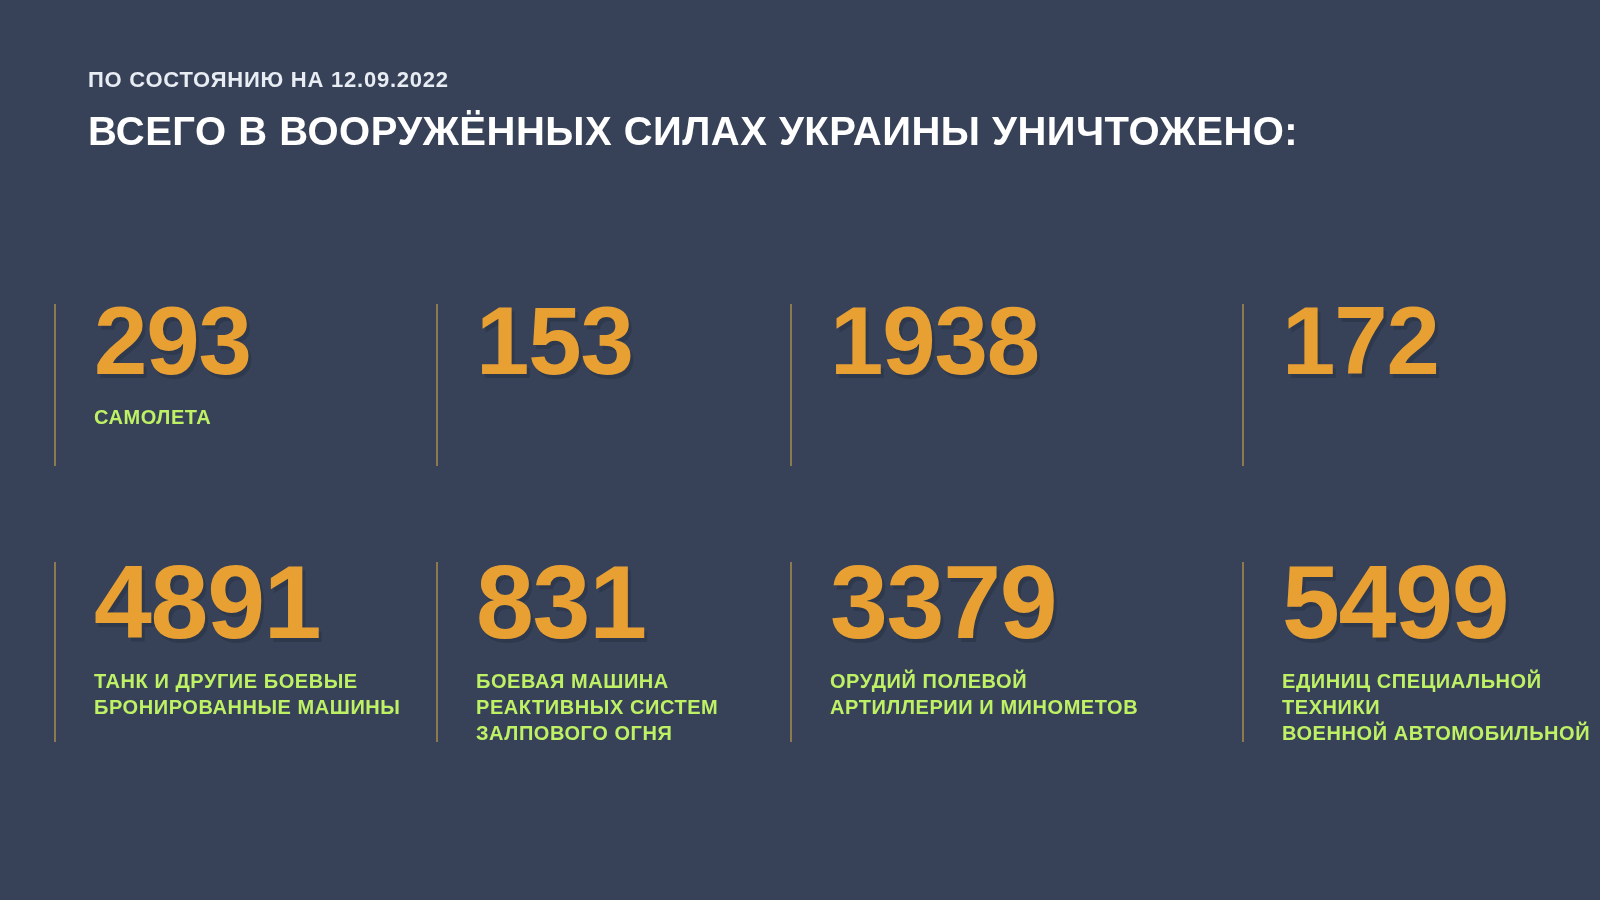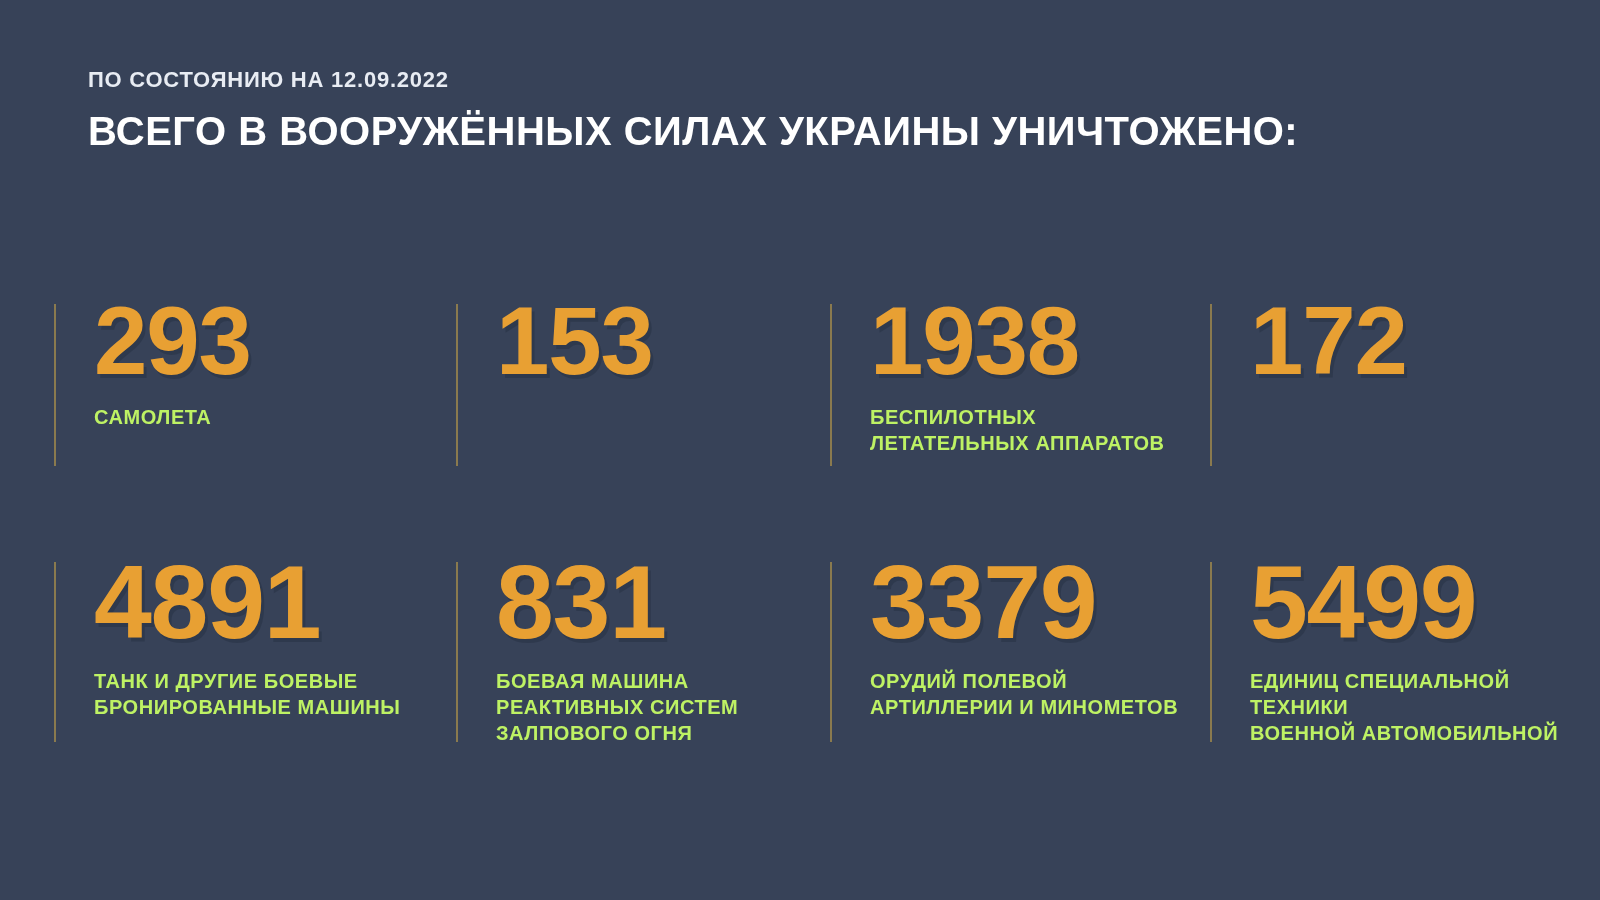--- a/index.html
+++ b/index.html
@@ -51,35 +51,34 @@
     position:absolute;
     left:0;
     top:296px;
     width:1600px;
   }
 
   .row {
     position:relative;
     display:flex;
     width:1600px;
-    justify-content:space-between;
   }
   .row-1 { height:258px; }
   .row-2 { height:250px; }
 
   .cell {
     position:relative;
     padding-left:40px;
     flex:0 0 auto;
   }
 
   
   .col-1 { width:382px; margin-left:54px; }
   .col-2 { width:354px; }
-  .col-3 { width:360px; }
+  .col-3 { width:452px; }
   .col-4 { width:390px; }
 
   
   .cell::before {
     content:"";
     position:absolute;
     left:0;
     top:8px;
     width:2px;
     background:#8A7A4E;
@@ -130,24 +129,20 @@
         <span class="lbl-line">САМОЛЕТА</span>
       </div>
     </div>
 
     <div class="cell col-2">
       <div class="stat-number">153</div>
     </div>
 
     <div class="cell col-3">
       <div class="stat-number">1938</div>
-      <div class="stat-label">
-        <span class="lbl-line">БЕСПИЛОТНЫХ</span>
-        <span class="lbl-line">ЛЕТАТЕЛЬНЫХ АППАРАТОВ</span>
-      </div>
     </div>
 
     <div class="cell col-4">
       <div class="stat-number">172</div>
     </div>
 
   </div>
 
   <div class="row row-2">
 

